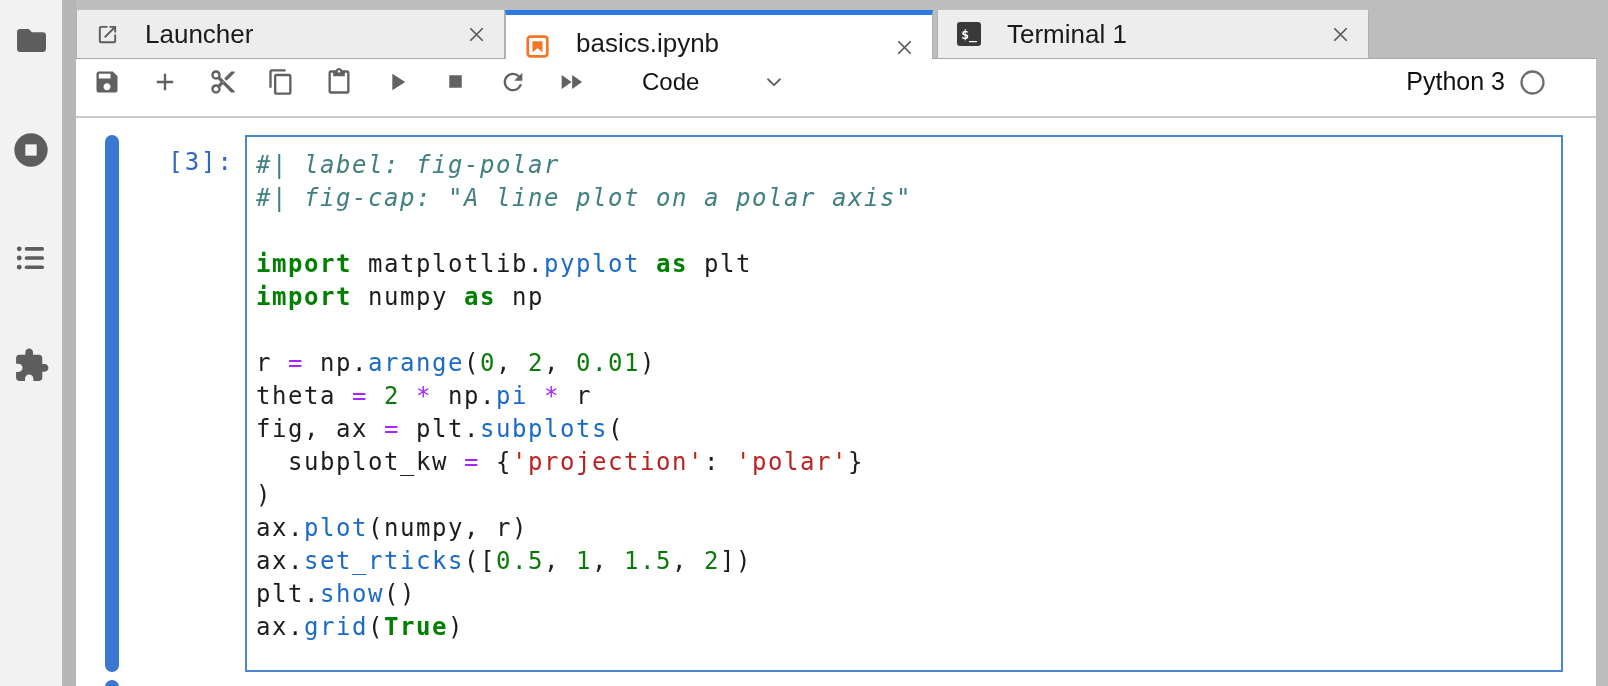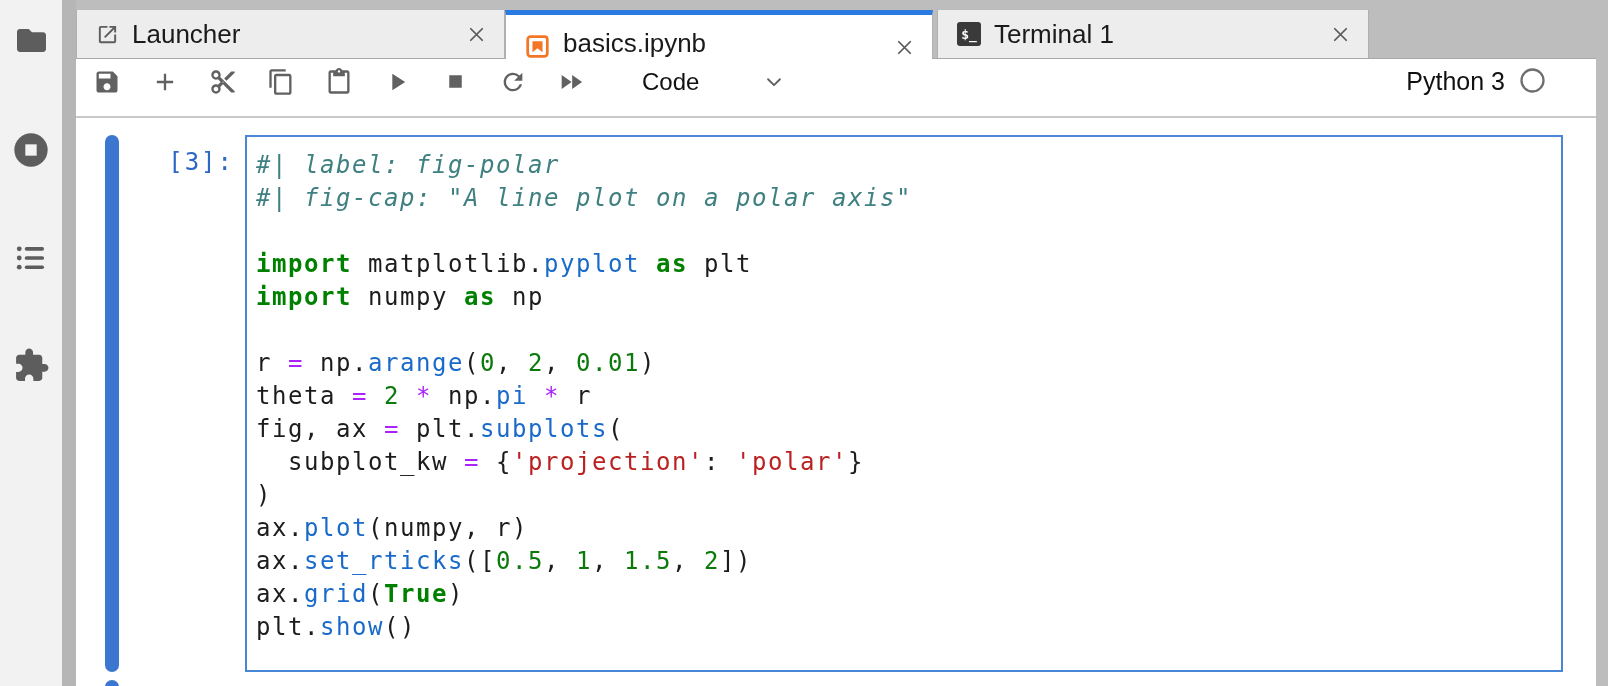--- a/index.html
+++ b/index.html
@@ -27,35 +27,35 @@
   
   .main{position:absolute; left:76px; top:0; width:1520px; height:686px;}
 
   
   .tabbar{position:relative; height:59px; background:#bdbdbd;}
   .tabbar::after{content:''; position:absolute; left:0; right:0; bottom:0; height:1px; background:#a8a8a8;}
   .tab{position:absolute; top:10px; height:48px; background:#ededed; border-left:1px solid #b0b0b0;
        border-right:1px solid #b0b0b0; display:flex; align-items:center; padding:0 16px 0 19px;
        cursor:pointer; z-index:1;}
   .tab.active{height:49px; background:#ffffff; border-top:5px solid var(--accent); z-index:3;align-items:flex-end;}
-  .tab .tlabel{flex:1; font-size:26px; color:#1a1a1a; white-space:nowrap; overflow:hidden; margin-left:13px;}
+  .tab .tlabel{flex:1; font-size:26px; color:#1a1a1a; white-space:nowrap; overflow:hidden; margin-left:26px;}
   .tab .ticon{flex:none; display:flex; align-items:center; justify-content:center;}
   .tab .tclose{flex:none; display:flex; align-items:center; cursor:pointer; margin-left:10px;}
   .term-icon{width:24px; height:24px; background:#3a3a3a; border-radius:3px; color:#fff;
       font-family:"DejaVu Sans Mono",monospace; font-size:13px; font-weight:bold;
       display:flex; align-items:center; justify-content:center; line-height:1;}
 
   
   .toolbar{position:relative; height:59px; background:#fff; border-bottom:2px solid #c9c9c9;
       display:flex; align-items:center; padding:0 50px 12px 2px;}
   .tbtn{width:58px; height:44px; display:flex; align-items:center; justify-content:center; cursor:pointer;}
   .celltype{margin-left:42px; display:flex; align-items:center; cursor:pointer;}
   .celltype .ctlabel{font-size:24px; color:#111;}
   .celltype .chev{margin-left:64px; display:flex; align-items:center;}
-  .kernel{margin-left:auto; display:flex; align-items:flex-start;}
+  .kernel{margin-left:auto; display:flex; align-items:flex-end;}
   .kernel .kname{font-size:25px; color:#111;}
   .kernel .kcirc{margin-left:14px; display:flex; align-items:center; cursor:pointer;}
 
   
   .content{position:absolute; top:120px; left:0; width:1520px; height:566px; background:#fff; overflow:hidden;}
   .cell{position:absolute; top:15px; left:29px; right:33px; height:537px; display:flex;}
   .collapser{flex:none; width:14px; height:100%; border-radius:7px; background:var(--collapser); cursor:pointer;}
   .prompt{flex:none; width:126px; padding:13px 11px 0 0; text-align:right;
       font-family:"DejaVu Sans Mono","Liberation Mono",monospace; font-size:24px; letter-spacing:2px;
       color:var(--prompt);}
@@ -256,22 +256,22 @@
               <div class="code-line"><span class="tok-kw">import</span><span> matplotlib.</span><span class="tok-prop">pyplot</span><span> </span><span class="tok-kw">as</span><span> plt</span></div>
               <div class="code-line"><span class="tok-kw">import</span><span> numpy </span><span class="tok-kw">as</span><span> np</span></div>
               <div class="code-line">&nbsp;</div>
               <div class="code-line"><span>r </span><span class="tok-op">=</span><span> np.</span><span class="tok-prop">arange</span><span>(</span><span class="tok-num">0</span><span>, </span><span class="tok-num">2</span><span>, </span><span class="tok-num">0.01</span><span>)</span></div>
               <div class="code-line"><span>theta </span><span class="tok-op">=</span><span> </span><span class="tok-num">2</span><span> </span><span class="tok-op">*</span><span> np.</span><span class="tok-prop">pi</span><span> </span><span class="tok-op">*</span><span> r</span></div>
               <div class="code-line"><span>fig, ax </span><span class="tok-op">=</span><span> plt.</span><span class="tok-prop">subplots</span><span>(</span></div>
               <div class="code-line"><span>  subplot_kw </span><span class="tok-op">=</span><span> {</span><span class="tok-str">'projection'</span><span>: </span><span class="tok-str">'polar'</span><span>}</span></div>
               <div class="code-line"><span>)</span></div>
               <div class="code-line"><span>ax.</span><span class="tok-prop">plot</span><span>(numpy, r)</span></div>
               <div class="code-line"><span>ax.</span><span class="tok-prop">set_rticks</span><span>([</span><span class="tok-num">0.5</span><span>, </span><span class="tok-num">1</span><span>, </span><span class="tok-num">1.5</span><span>, </span><span class="tok-num">2</span><span>])</span></div>
+              <div class="code-line"><span>plt.</span><span class="tok-prop">show</span><span>()</span></div>
               <div class="code-line"><span>ax.</span><span class="tok-prop">grid</span><span>(</span><span class="tok-kw">True</span><span>)</span></div>
-              <div class="code-line"><span>plt.</span><span class="tok-prop">show</span><span>()</span></div>
             </div>
         </div>
       </div>
       <div class="out-collapser"></div>
     </div>
 
   </div>
 
   <div class="right-strip"></div>
 </div>

